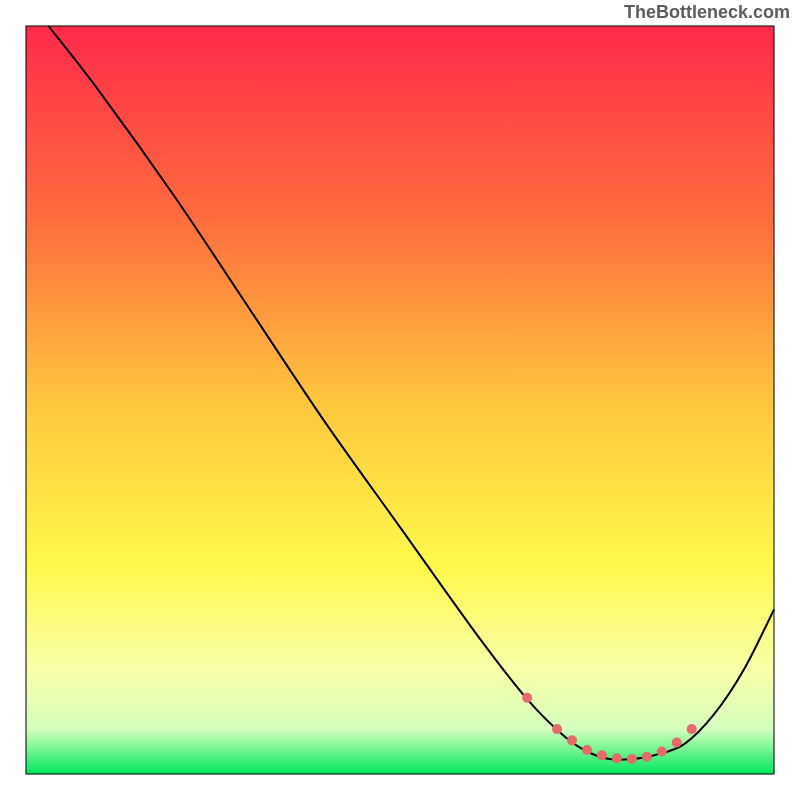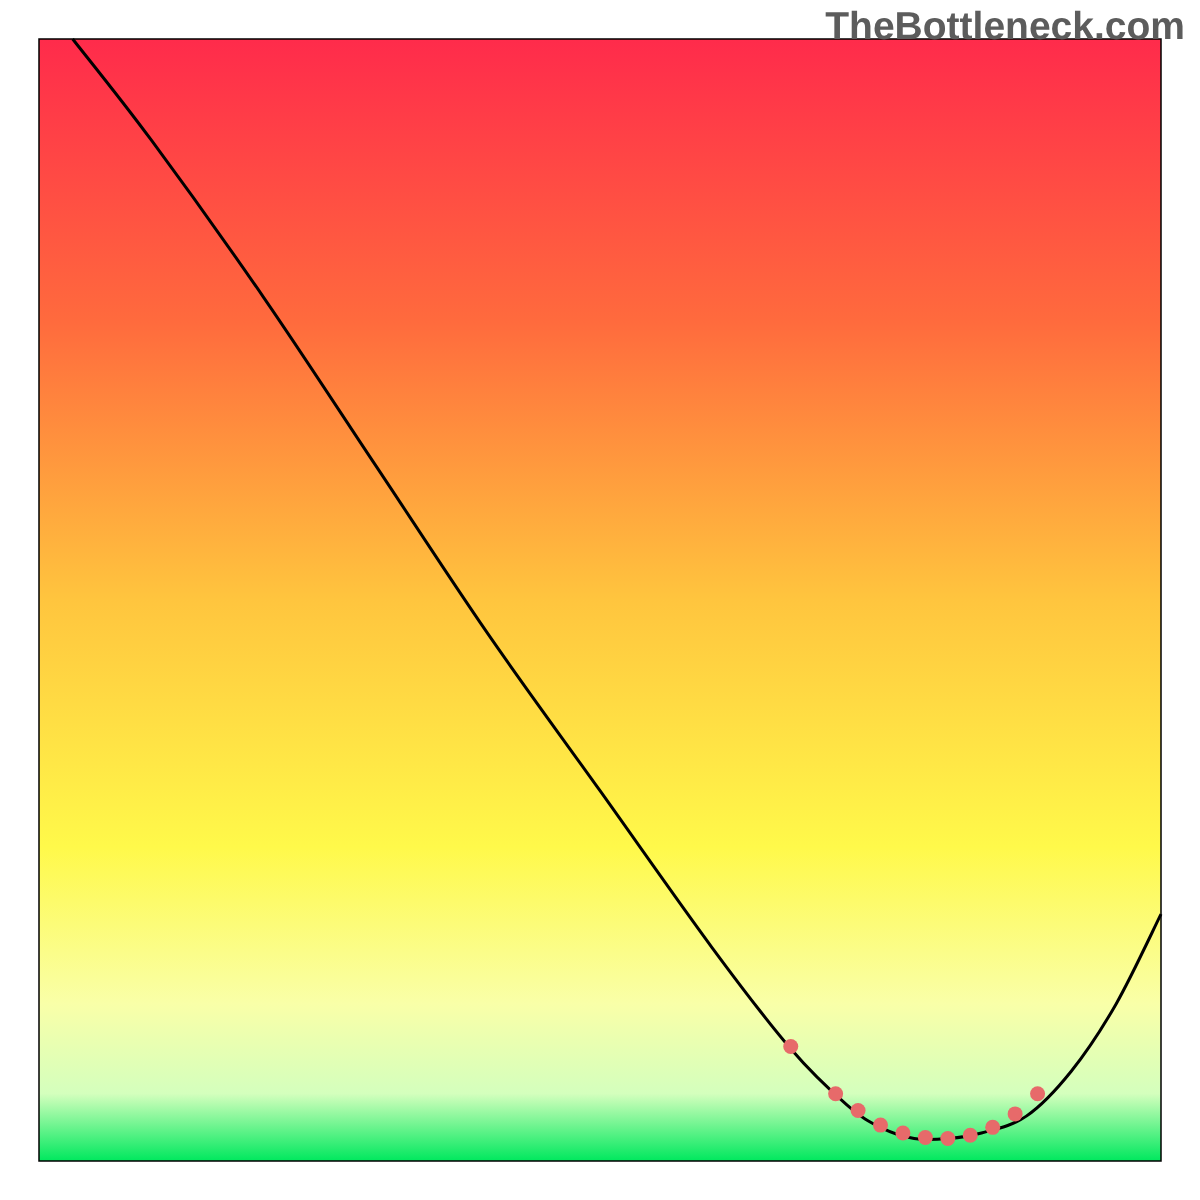--- a/index.html
+++ b/index.html
@@ -13,21 +13,21 @@
   }
   .chart-container {
     position: relative;
     width: 800px;
     height: 800px;
   }
   .watermark {
     position: absolute;
     top: 2px;
     right: 10px;
-    font-size: 26px;
+    font-size: 18px;
     font-weight: bold;
     color: #5c5c5c;
     z-index: 10;
     letter-spacing: 0px;
   }
   svg {
     display: block;
   }
 </style>
 </head>

